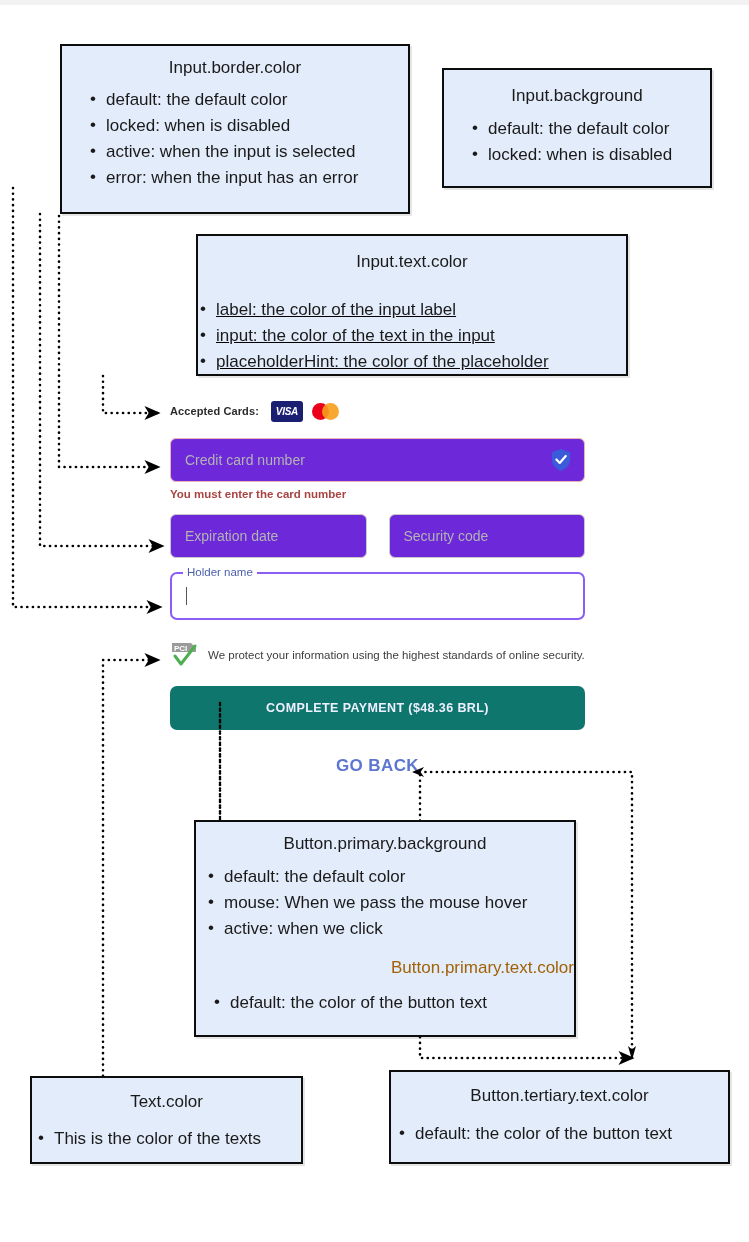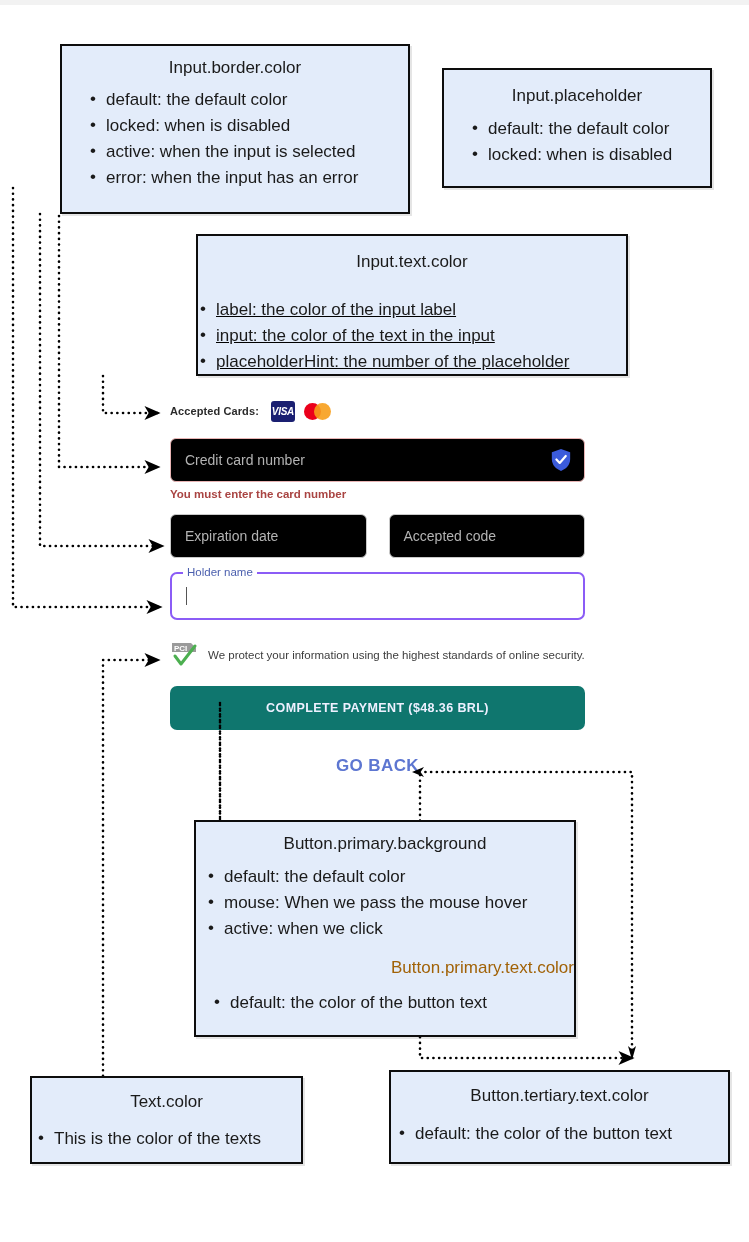--- a/index.html
+++ b/index.html
@@ -68,32 +68,32 @@
 
   #box-btn-tertiary { left:389px; top:1070px; width:341px; height:94px; padding-top:14px; }
   #box-btn-tertiary ul { padding-left: 8px; margin-top: 15px; }
 
   
   #form { position:absolute; left:170px; top:400px; width:415px; z-index:3; }
 
   .accepted-row { display:flex; align-items:center; height:22px; }
   .accepted-label { font-size:11px; color:#2b2b2b; font-weight:600; letter-spacing:.1px; }
   .visa-card {
-    width:24px; height:21px; border-radius:3px; background:#1a1f71;
+    width:32px; height:21px; border-radius:3px; background:#1a1f71;
     margin-left:12px; display:flex; align-items:center; justify-content:center;
   }
   .visa-card span { color:#fff; font-size:10px; font-weight:bold; font-style:italic; letter-spacing:-.3px; }
   .mc-card { margin-left:8px; width:32px; height:21px; position:relative; }
   .mc-c { position:absolute; top:2px; width:17px; height:17px; border-radius:50%; }
   .mc-red { left:1px; background:#eb001b; }
   .mc-yel { left:11px; background:#f79e1b; opacity:.9; }
 
   .field {
     position:relative; margin-top:16px; height:44px;
-    border:1px solid #c9c9c9; border-radius:6px; background:#000000;
+    border:1px solid #c9c9c9; border-radius:6px; background:#6d28d9;
     display:flex; align-items:center; padding:0 14px;
   }
   .field.error { border-color:#e8b4b4; }
   .field .ph { font-size:14px; color:#b3b3b3; }
   .shield {
     position:absolute; right:12px; top:50%; transform:translateY(-50%);
     width:22px; height:24px;
   }
   .err-msg { margin-top:6px; font-size:11.5px; color:#a94442; font-weight:600; }
 
@@ -171,33 +171,33 @@
   <div class="c-title">Input.border.color</div>
   <ul>
     <li>default: the default color</li>
     <li>locked: when is disabled</li>
     <li>active: when the input is selected</li>
     <li>error: when the input has an error</li>
   </ul>
 </div>
 
 <div class="callout" id="box-background">
-  <div class="c-title">Input.placeholder</div>
+  <div class="c-title">Input.background</div>
   <ul>
     <li>default: the default color</li>
     <li>locked: when is disabled</li>
   </ul>
 </div>
 
 <div class="callout" id="box-text-color">
   <div class="c-title">Input.text.color</div>
   <ul>
     <li>label: the color of the input label</li>
     <li>input: the color of the text in the input</li>
-    <li>placeholderHint: the number of the placeholder</li>
+    <li>placeholderHint: the color of the placeholder</li>
   </ul>
 </div>
 
 <div class="callout" id="box-btn-primary">
   <div class="c-title">Button.primary.background</div>
   <ul>
     <li>default: the default color</li>
     <li>mouse: When we pass the mouse hover</li>
     <li>active: when we click</li>
   </ul>
@@ -241,21 +241,21 @@
       <path d="M7 12.5 L10.6 16.2 L17.2 8.6" stroke="#fff" stroke-width="2.4" fill="none" stroke-linecap="round" stroke-linejoin="round"></path>
     </svg>
   </div>
   <div class="err-msg">You must enter the card number</div>
 
   <div class="row2">
     <div class="field">
       <span class="ph">Expiration date</span>
     </div>
     <div class="field">
-      <span class="ph">Accepted code</span>
+      <span class="ph">Security code</span>
     </div>
   </div>
 
   <div class="holder-wrap">
     <span class="holder-legend">Holder name</span>
     <span class="caret"></span>
   </div>
 
   <div class="pci-row">
     <svg class="pci-badge" viewBox="0 0 28 26">

